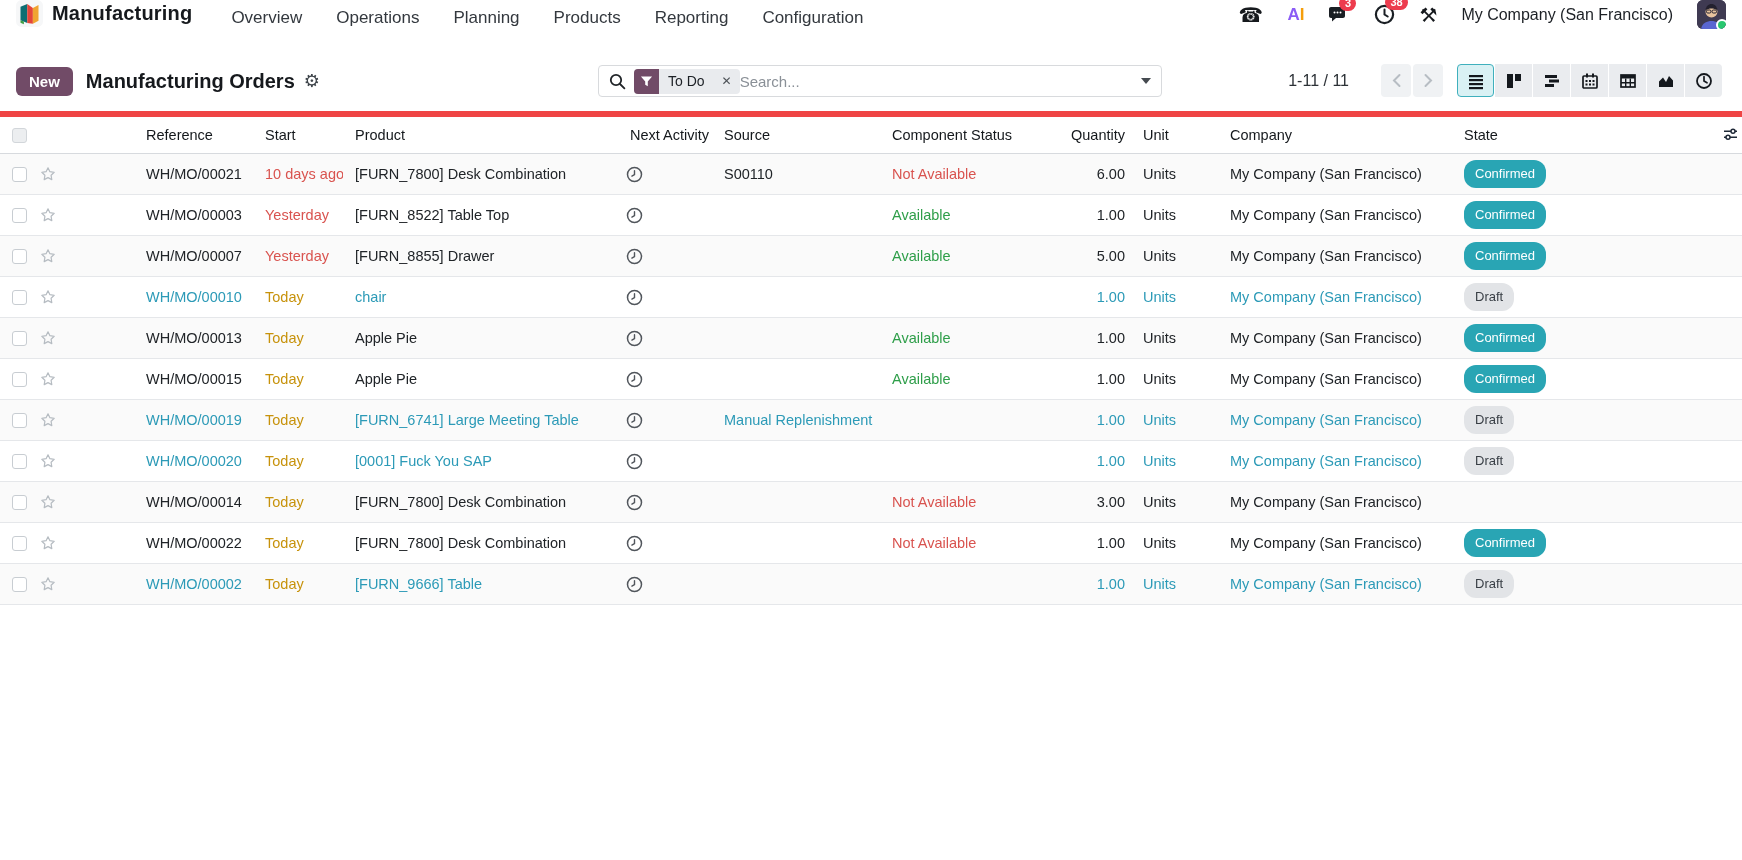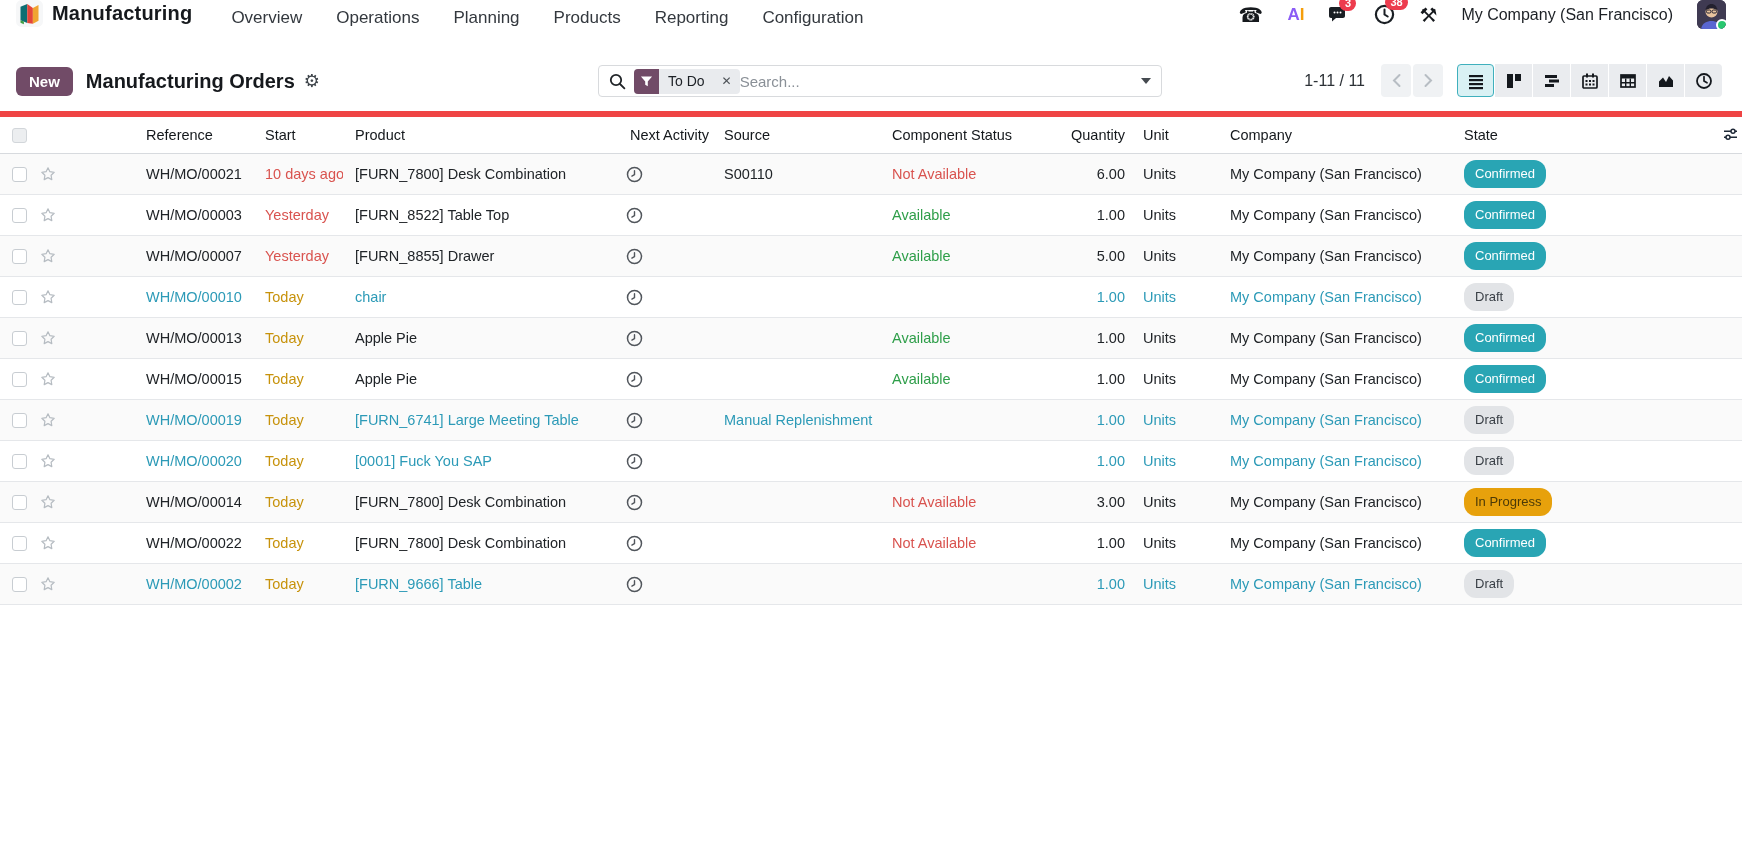--- a/index.html
+++ b/index.html
@@ -38,21 +38,21 @@
   .search-glyph{display:flex;margin-right:8px}
   .facet{display:flex;align-items:stretch;height:25px;border-radius:4px;overflow:hidden;background:#e9ebee;cursor:pointer}
   .facet-ico{width:25px;background:var(--accent);display:flex;align-items:center;justify-content:center}
   .facet-label{display:flex;align-items:center;padding:0 9px;font-size:14px;color:#1c2025}
   .facet-x{display:flex;align-items:center;padding:0 8px;font-size:12px;color:#4c5156;cursor:pointer}
   .search-input{border:none;outline:none;flex:1;font-size:15px;color:#1c2025;font-family:inherit}
   .search-input::placeholder{color:#8a9097}
   .search-caret{width:0;height:0;border-left:5px solid transparent;border-right:5px solid transparent;
     border-top:6px solid #454a50;margin-left:8px;cursor:pointer}
   .cp-right{position:absolute;right:20px;top:13px;display:flex;align-items:center}
-  .pager-text{font-size:16px;color:#2c3136;margin-right:14px}
+  .pager-text{font-size:16px;color:#2c3136;margin-right:30px}
   .pg-btn{width:30px;height:33px;border:none;background:#f0f2f4;border-radius:4px;margin-left:2px;
     display:flex;align-items:center;justify-content:center;cursor:pointer}
   .switcher{display:flex;margin-left:14px;gap:1px}
   .vs-btn{width:37px;height:33px;border:none;background:#eaecef;display:flex;align-items:center;justify-content:center;cursor:pointer}
   .vs-btn:first-child{border-radius:4px 0 0 4px}
   .vs-btn:last-child{border-radius:0 4px 4px 0}
   .vs-btn.active{background:#d9f1f4;border:1px solid #3fb0bd;border-radius:4px}
   
   .list{border-top:6px solid #ef4444}
   .trow,.thead,.tfoot{display:grid;align-items:center;
@@ -506,21 +506,20 @@
       <svg width="17" height="17" viewBox="0 0 17 17">
             <circle cx="8.5" cy="8.5" r="7" fill="none" stroke="#51565c" stroke-width="1.5"></circle>
             <path d="M8.5 4.8v3.7l-2.6 1.6" fill="none" stroke="#51565c" stroke-width="1.4" stroke-linecap="round"></path>
           </svg>
     </div>
     <div class="cell c-src"></div>
     <div class="cell c-comp danger">Not Available</div>
     <div class="cell c-qty">3.00</div>
     <div class="cell c-unit">Units</div>
     <div class="cell c-compname">My Company (San Francisco)</div>
-    <div class="cell c-state"><span class="badge b-warning">In Progress</span></div>
   </div>
 
   <div class="trow">
     <div class="c-check">
           <span class="checkbox"></span>
         </div>
     <div class="c-star">
       <svg width="16" height="16" viewBox="0 0 16 16">
             <path d="M8 1.8l1.9 3.9 4.3.6-3.1 3 .7 4.3L8 11.6l-3.8 2 .7-4.3-3.1-3 4.3-.6z" fill="none" stroke="#b6bcc2" stroke-width="1.2" stroke-linejoin="round"></path>
           </svg>

